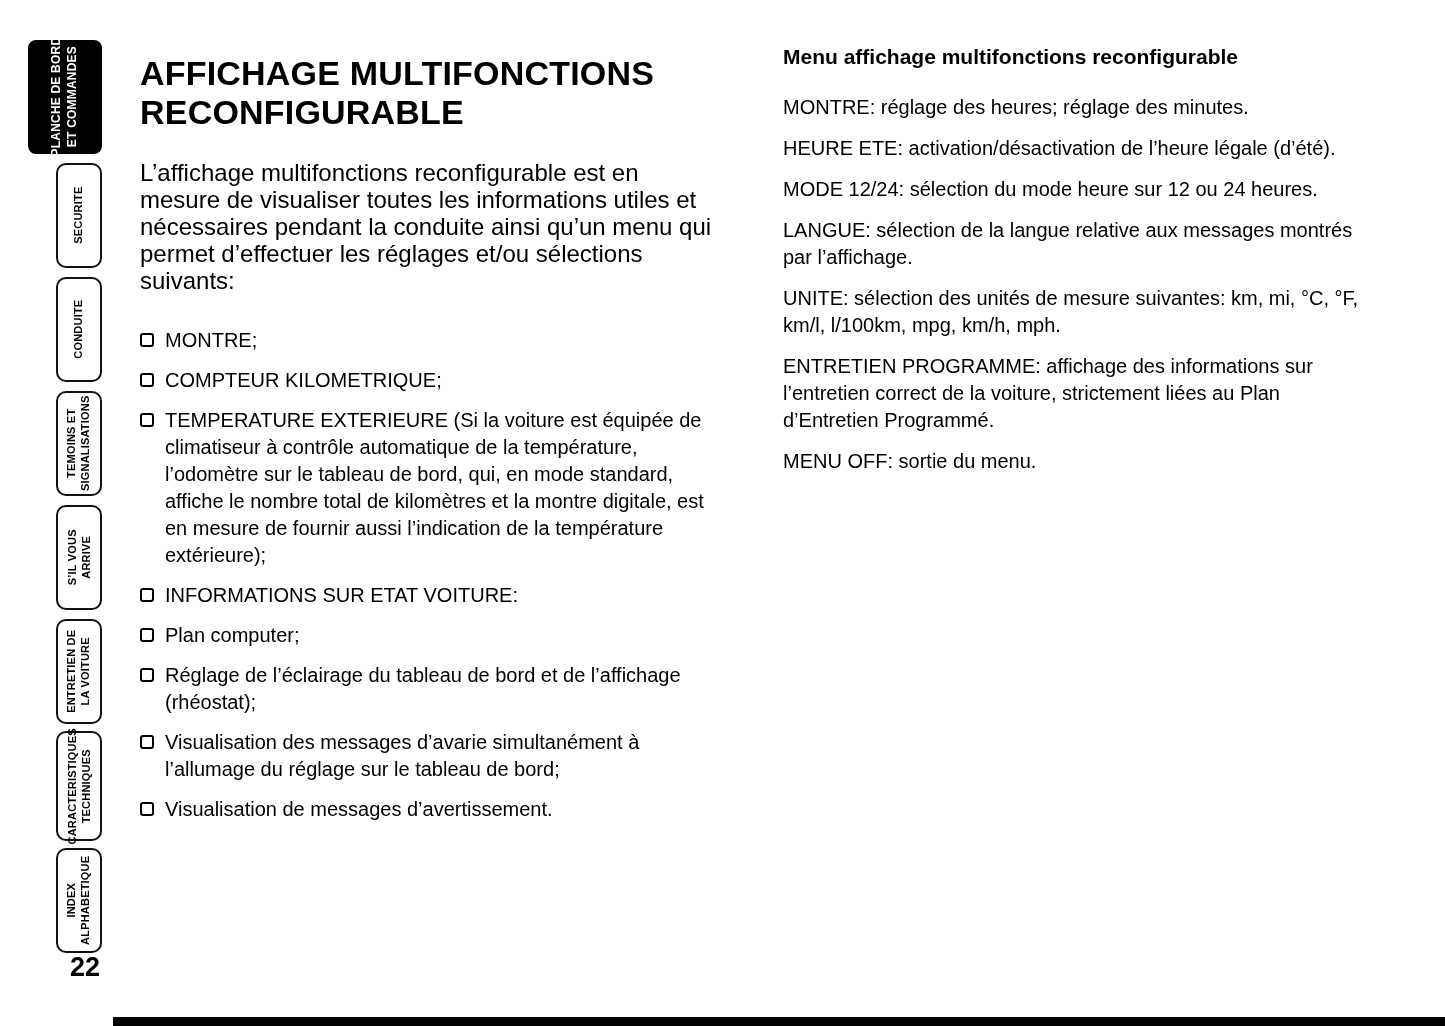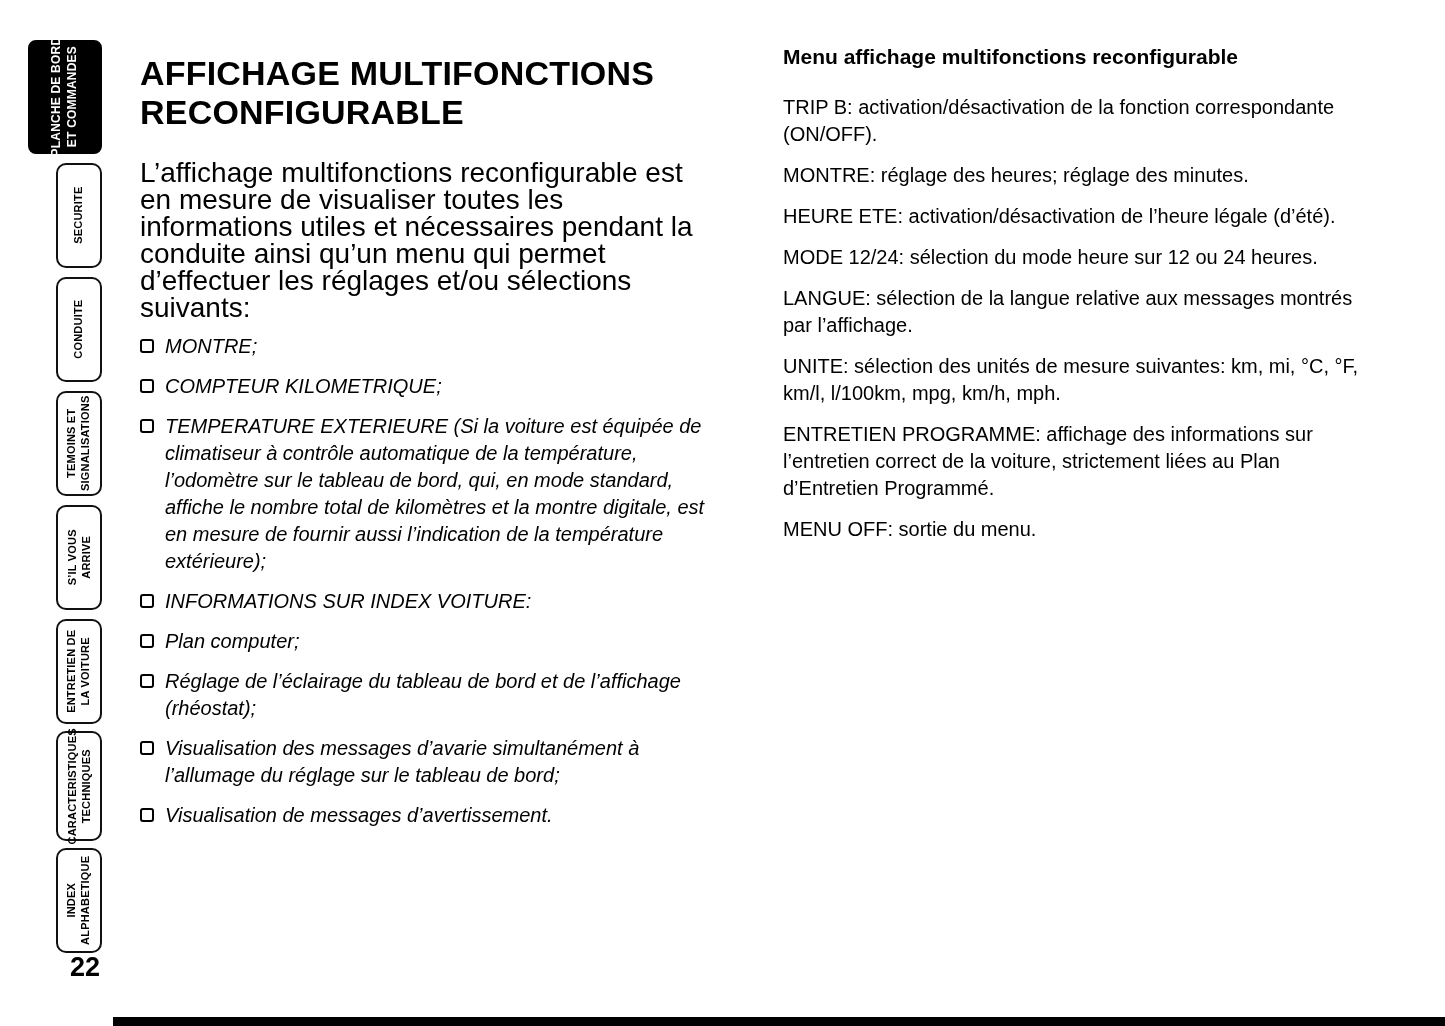--- a/index.html
+++ b/index.html
@@ -80,32 +80,31 @@
 
   h1.doc-title {
     font-size: 34px;
     font-weight: 800;
     line-height: 1.16;
     letter-spacing: 0.2px;
     margin-bottom: 26px;
     margin-top: 16px;
   }
   p.intro {
-    font-size: 28px;
+    font-size: 24px;
     line-height: 27px;
-    margin-bottom: 12px;
+    margin-bottom: 33px;
   }
 
   .bullet-item {
     display: flex;
     align-items: flex-start;
     margin-bottom: 13px;
     font-size: 20px;
     line-height: 27px;
-    font-style: italic;
   }
   .bullet-square {
     flex: 0 0 auto;
     width: 14px;
     height: 14px;
     border: 2.5px solid #000000;
     border-radius: 3px;
     margin: 6px 11px 0 0;
     display: inline-block;
   }
@@ -197,21 +196,21 @@
     <div class="bullet-item">
       <span class="bullet-square"></span>
       <span class="bullet-text">COMPTEUR KILOMETRIQUE;</span>
     </div>
     <div class="bullet-item">
       <span class="bullet-square"></span>
       <span class="bullet-text">TEMPERATURE EXTERIEURE (Si la voiture est équipée de climatiseur à contrôle automatique de la température, l’odomètre sur le tableau de bord, qui, en mode standard, affiche le nombre total de kilomètres et la montre digitale, est en mesure de fournir aussi l’indication de la température extérieure);</span>
     </div>
     <div class="bullet-item">
       <span class="bullet-square"></span>
-      <span class="bullet-text">INFORMATIONS SUR INDEX VOITURE:</span>
+      <span class="bullet-text">INFORMATIONS SUR ETAT VOITURE:</span>
     </div>
     <div class="bullet-item">
       <span class="bullet-square"></span>
       <span class="bullet-text">Plan computer;</span>
     </div>
     <div class="bullet-item">
       <span class="bullet-square"></span>
       <span class="bullet-text">Réglage de l’éclairage du tableau de bord et de l’affichage (rhéostat);</span>
     </div>
     <div class="bullet-item">
@@ -221,21 +220,20 @@
     <div class="bullet-item">
       <span class="bullet-square"></span>
       <span class="bullet-text">Visualisation de messages d’avertissement.</span>
     </div>
   </div>
 </section>
 
 <section class="col-right">
   <h2 class="menu-heading">Menu affichage multifonctions reconfigurable</h2>
 
-  <p class="menu-par">TRIP B: activation/désactivation de la fonction correspondante (ON/OFF).</p>
   <p class="menu-par">MONTRE: réglage des heures; réglage des minutes.</p>
   <p class="menu-par">HEURE ETE: activation/désactivation de l’heure légale (d’été).</p>
   <p class="menu-par">MODE 12/24: sélection du mode heure sur 12 ou 24 heures.</p>
   <p class="menu-par">LANGUE: sélection de la langue relative aux messages montrés par l’affichage.</p>
   <p class="menu-par">UNITE: sélection des unités de mesure suivantes: km, mi, °C, °F, km/l, l/100km, mpg, km/h, mph.</p>
   <p class="menu-par">ENTRETIEN PROGRAMME: affichage des informations sur l’entretien correct de la voiture, strictement liées au Plan d’Entretien Programmé.</p>
   <p class="menu-par">MENU OFF: sortie du menu.</p>
 </section>
 
 <div class="page-num">22</div>

